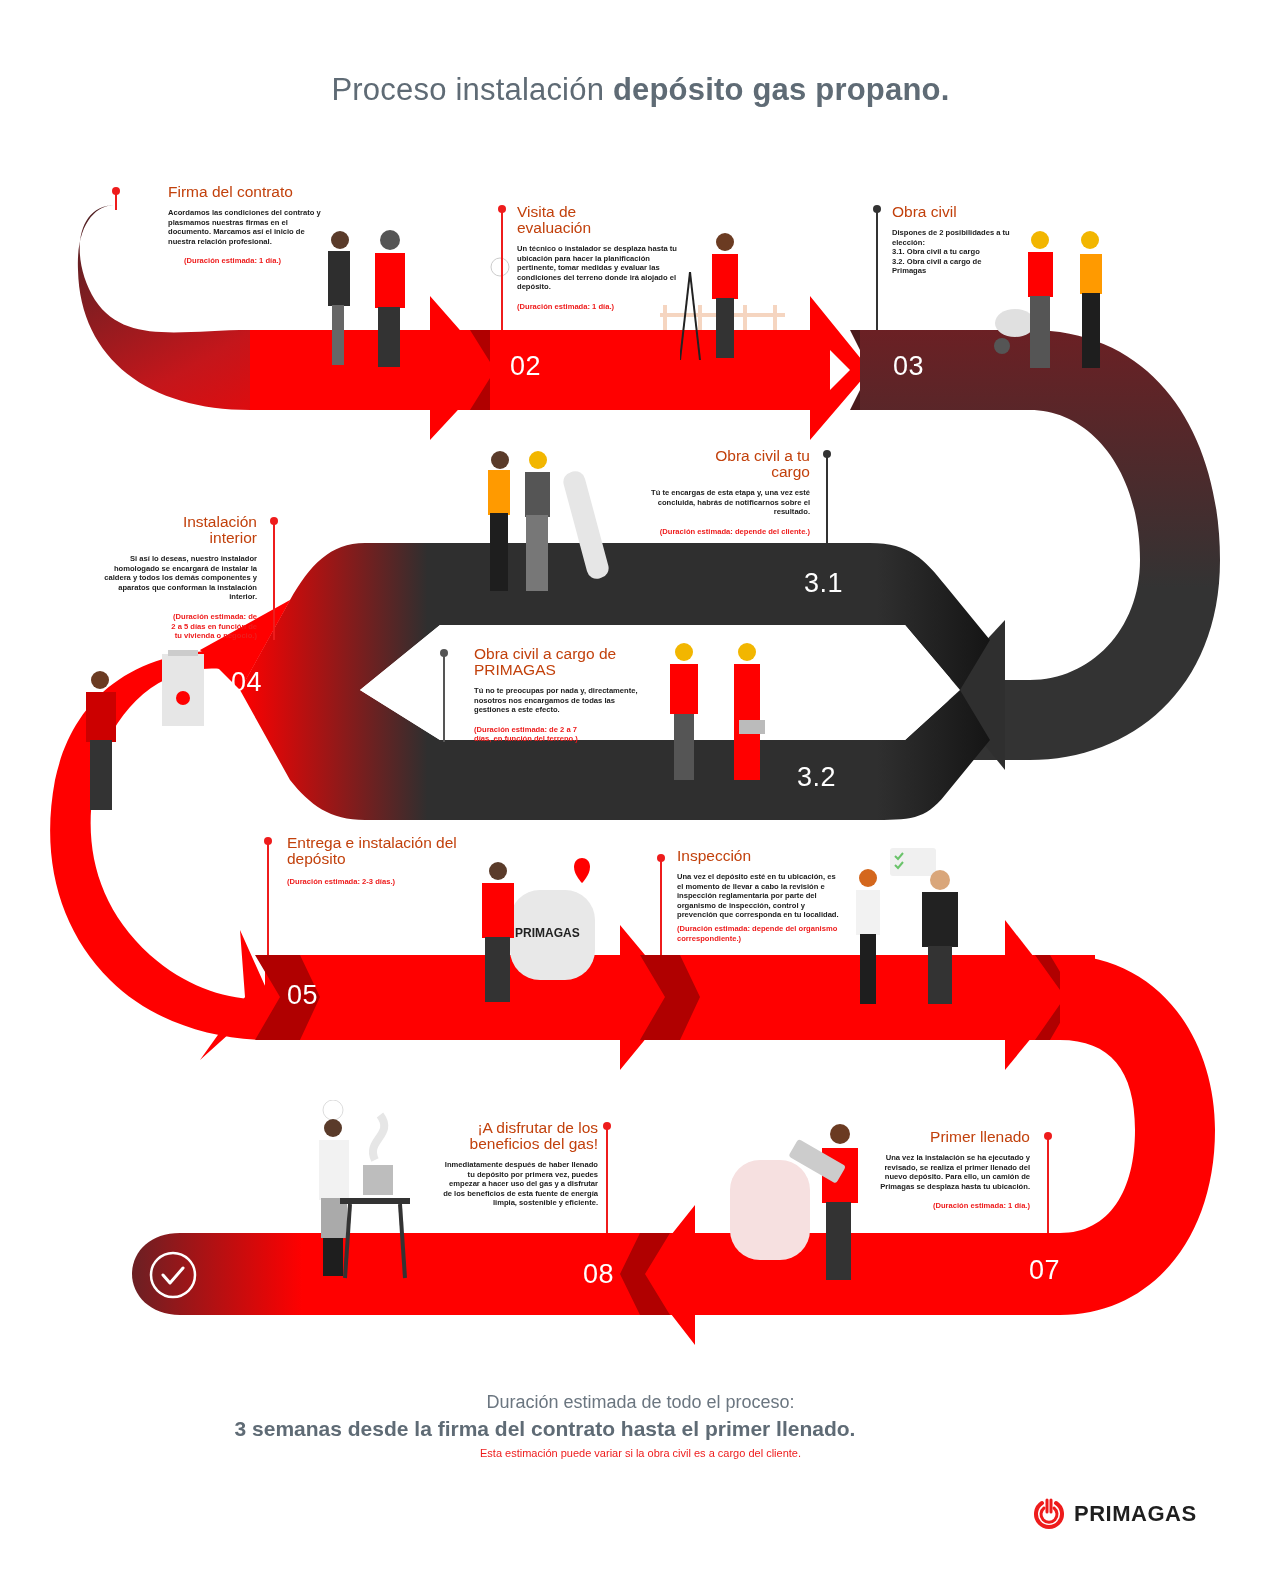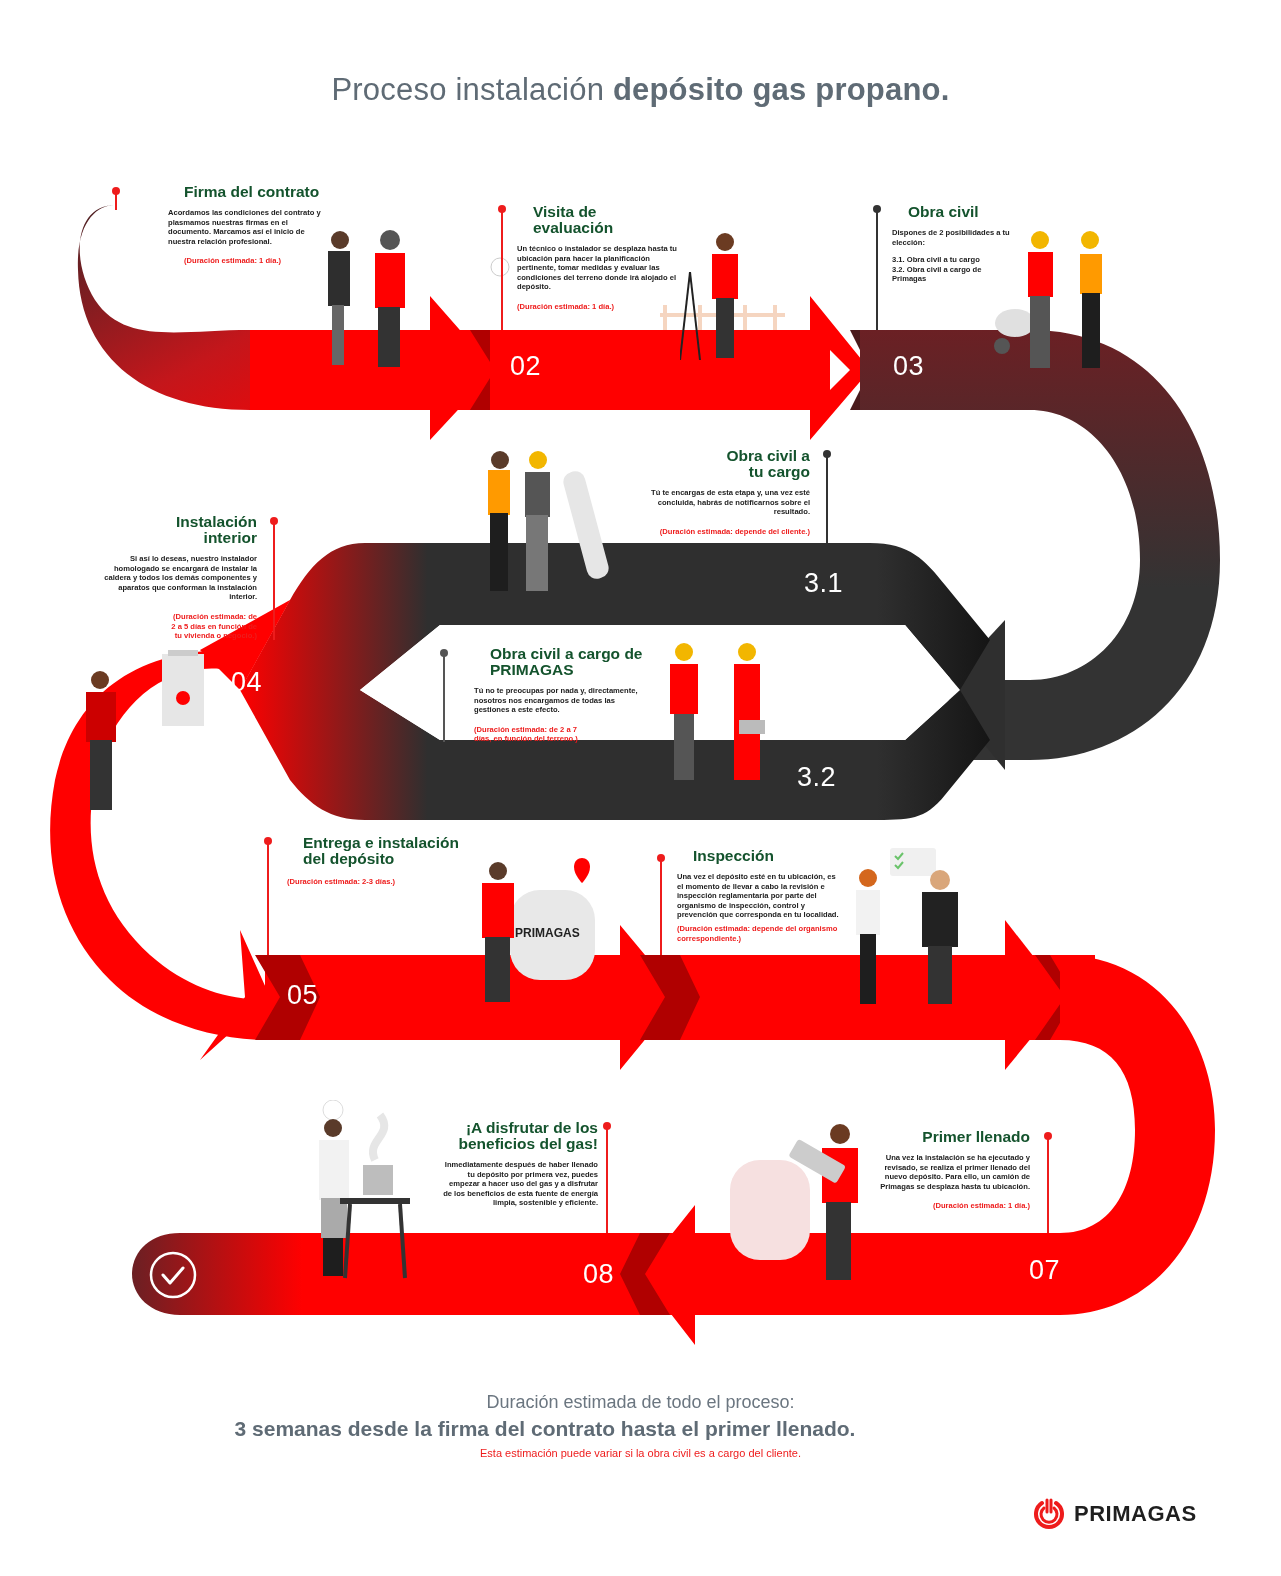--- a/index.html
+++ b/index.html
@@ -2,21 +2,21 @@
 <html><head>
 <meta charset="utf-8">
 <style>
   * { box-sizing: border-box; margin: 0; padding: 0; }
   html, body { width: 1281px; height: 1576px; background: #ffffff; overflow: hidden; }
   body { position: relative; font-family: "Liberation Sans", "DejaVu Sans", sans-serif; color: #2b2b2b; }
   .title { position: absolute; top: 72px; left: 0; width: 1281px; text-align: center; font-size: 31px; color: #5f6b75; letter-spacing: 0.2px; }
   .title b { font-weight: 700; }
   svg.path { position: absolute; left: 0; top: 0; }
   .step { position: absolute; }
-  .step h3 { font-size: 15.5px; font-weight: 700; color: #14532d; line-height: 16px; margin-bottom: 8px; margin-left: 16px; }
+  .step h3 { font-size: 15.5px; font-weight: 400; color: #c2410c; line-height: 16px; margin-bottom: 8px; }
   .step p { font-size: 7.6px; font-weight: 700; color: #1c1c1c; line-height: 9.6px; }
   .step p.dur { color: #ee1c1c; margin-top: 10px; }
   .step.right { text-align: right; }
   .num { position: absolute; color: #ffffff; font-size: 27px; font-weight: 400; letter-spacing: 0.5px; }
   .pin { position: absolute; width: 2px; }
   .pin::before { content: ""; position: absolute; top: -3px; left: -3px; width: 8px; height: 8px; border-radius: 50%; background: inherit; }
   .footer1 { position: absolute; top: 1392px; left: 0; width: 1281px; text-align: center; font-size: 18px; color: #6b7680; }
   .footer2 { position: absolute; top: 1417px; left: 0; width: 1090px; text-align: center; font-size: 21px; font-weight: 700; color: #5f6b75; }
   .footer3 { position: absolute; top: 1447px; left: 0; width: 1281px; text-align: center; font-size: 11px; color: #ee1c1c; }
   .logo { position: absolute; left: 1032px; top: 1497px; display: flex; align-items: center; gap: 8px; }
@@ -230,21 +230,21 @@
 
 <div class="step" style="left:517px;top:204px;width:160px">
   <h3 style="width:110px">Visita de evaluación</h3>
   <p>Un técnico o instalador se desplaza hasta tu ubicación para hacer la planificación pertinente, tomar medidas y evaluar las condiciones del terreno donde irá alojado el depósito.</p>
   <p class="dur">(Duración estimada: 1 día.)</p>
 </div>
 
 <div class="step" style="left:892px;top:204px;width:120px">
   <h3>Obra civil</h3>
   <p>Dispones de 2 posibilidades a tu elección:</p>
-  <p style="margin-top:8px">3.1. Obra civil a tu cargo</p>
+  <p style="margin-top:0">3.1. Obra civil a tu cargo</p>
   <p>3.2. Obra civil a cargo de Primagas</p>
 </div>
 
 <div class="step right" style="left:645px;top:448px;width:165px">
   <h3 style="padding-left:60px">Obra civil a tu cargo</h3>
   <p>Tú te encargas de esta etapa y, una vez esté concluida, habrás de notificarnos sobre el resultado.</p>
   <p class="dur">(Duración estimada: depende del cliente.)</p>
 </div>
 
 <div class="step" style="left:474px;top:646px;width:170px">

